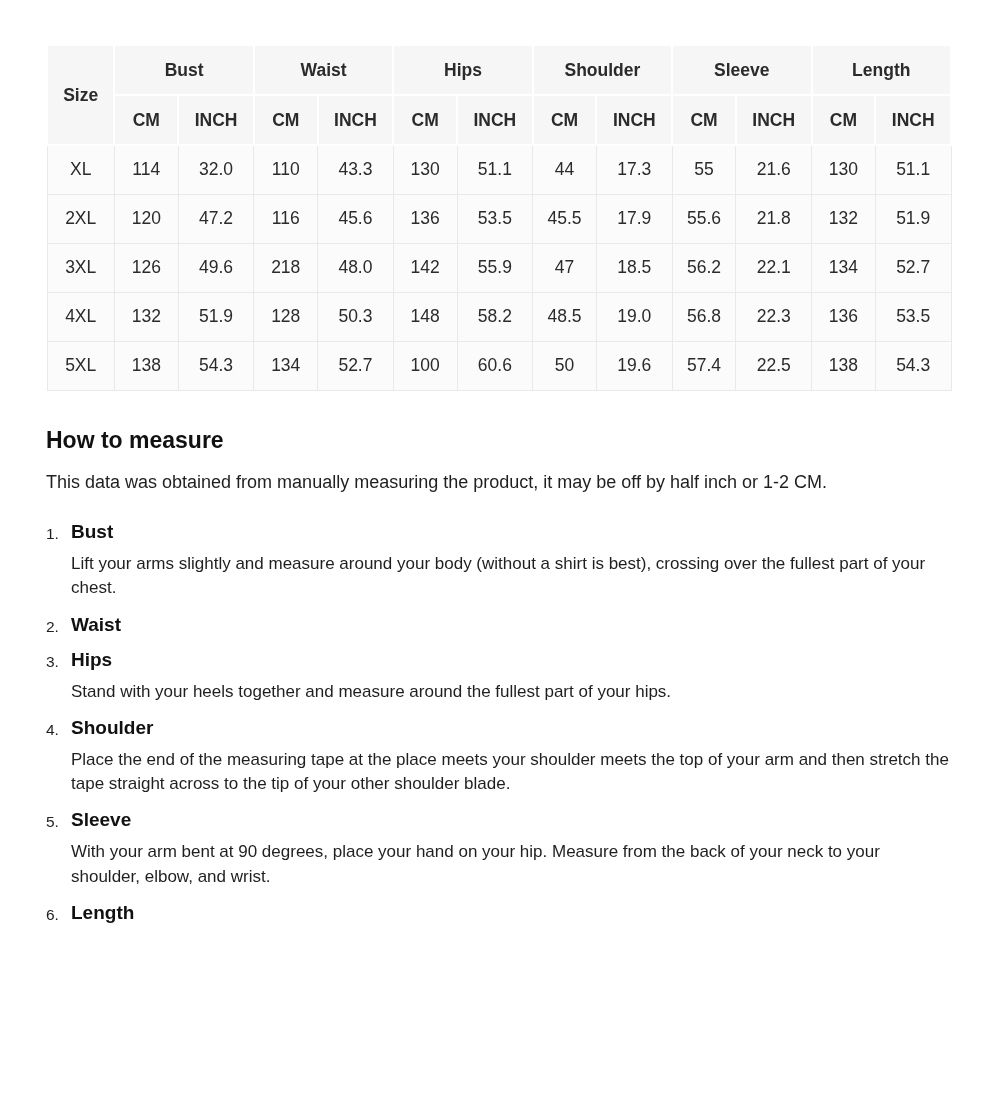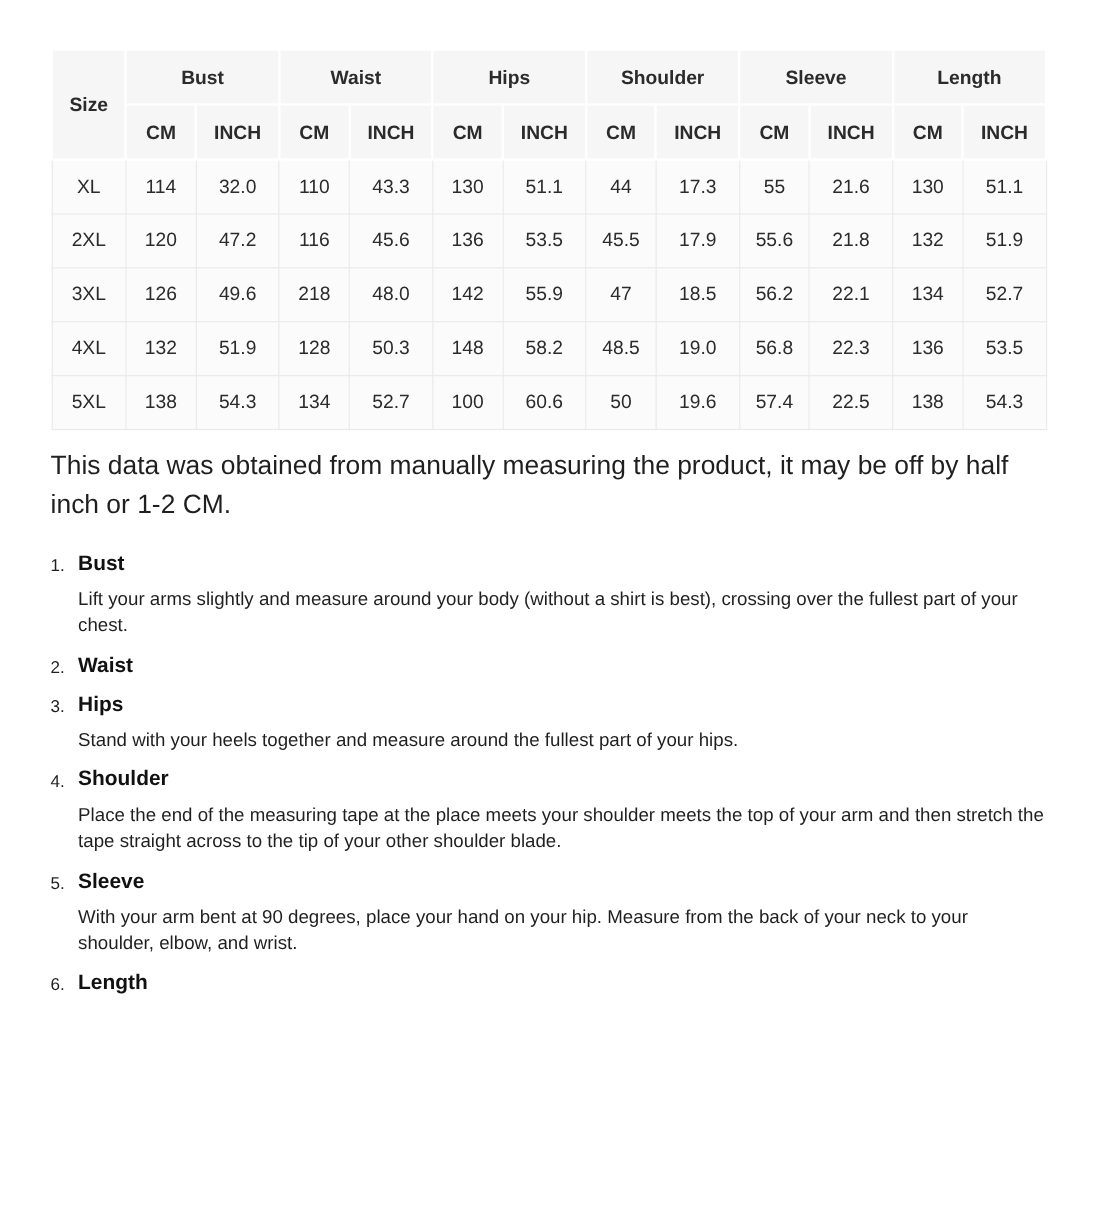--- a/index.html
+++ b/index.html
@@ -45,21 +45,21 @@
 
   
   .htm-title {
     margin-top: 36px;
     font-size: 23px;
     font-weight: bold;
     color: #111111;
   }
   .htm-intro {
     margin-top: 15px;
-    font-size: 24px;
+    font-size: 18px;
     line-height: 1.47;
     color: #1f1f1f;
   }
   ol.steps {
     list-style: none;
     margin-top: 26px;
   }
   li.step {
     display: flex;
     align-items: flex-start;
@@ -204,20 +204,21 @@
           <td>19.6</td>
           <td>57.4</td>
           <td>22.5</td>
           <td>138</td>
           <td>54.3</td>
         </tr>
       </tbody>
   </table>
 
   <section>
+    <h2 class="htm-title">How to measure</h2>
     <p class="htm-intro">This data was obtained from manually measuring the product, it may be off by half inch or 1-2 CM.</p>
     <ol class="steps" id="steps-list">
         <li class="step">
           <span class="step-num">1.</span>
           <div class="step-body">
             <div class="step-term">Bust</div>
             <p class="step-desc">Lift your arms slightly and measure around your body (without a shirt is best), crossing over the fullest part of your chest.</p>
           </div>
         </li>
         <li class="step">

